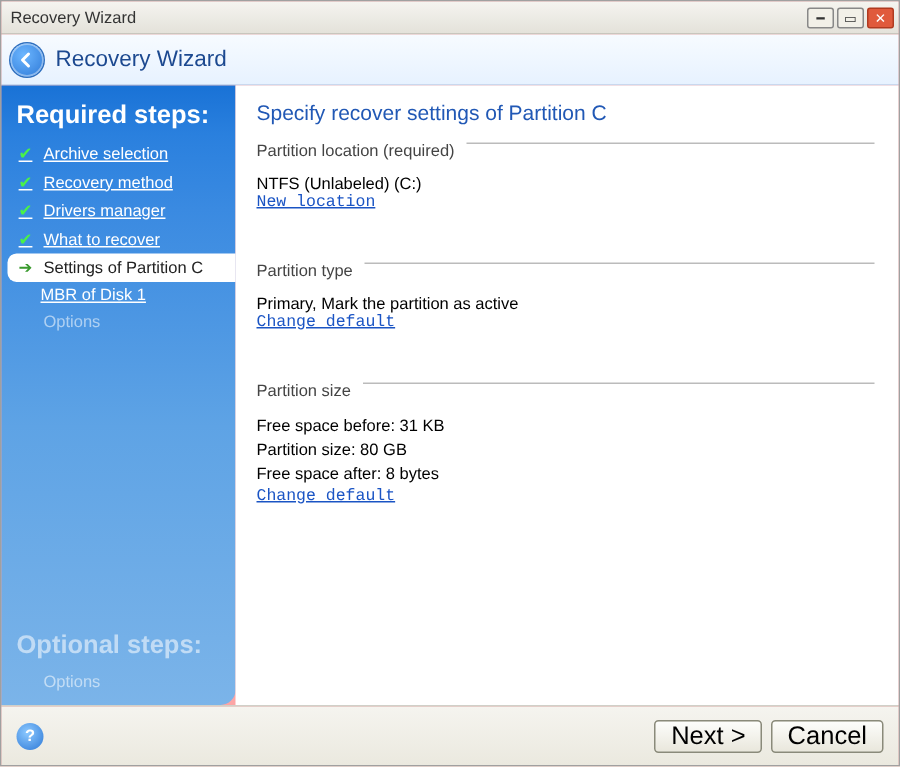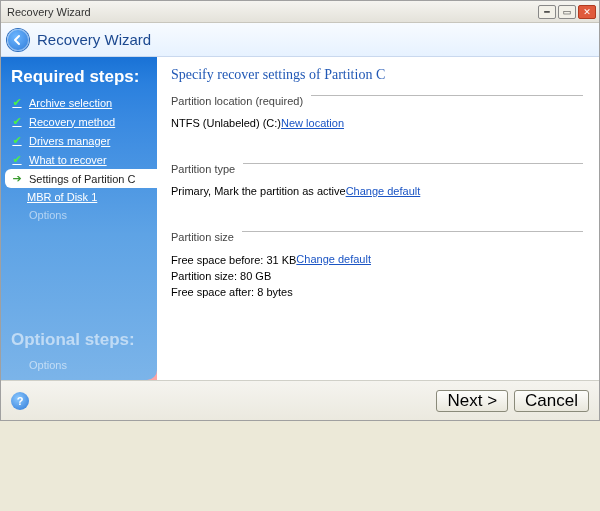--- a/index.html
+++ b/index.html
@@ -5,21 +5,21 @@
   * { box-sizing: border-box; }
   html, body { margin: 0; padding: 0; }
   body {
     width: 600px; height: 511px;
     font-family: Tahoma, "Segoe UI", sans-serif;
     font-size: 11px;
     background: #ece9d8;
     overflow: hidden;
   }
   .window {
-    width: 600px; height: 421px;
+    width: 600px; height: 511px;
     background: #fca5a5;
     border: 1px solid #a0a0a0;
     display: flex; flex-direction: column;
   }
   .titlebar {
     height: 22px;
     background: linear-gradient(#f5f4f0, #e4e2da);
     border-bottom: 1px solid #c8c6bd;
     display: flex; align-items: center;
     padding: 0 3px 0 6px;
@@ -76,28 +76,28 @@
   .step.current .arrow { color: #3a9a2e; }
   .step.pending { text-decoration: underline; color: #fff; }
   .step.pending .ic { visibility: hidden; }
   .step.sub { padding-left: 8px; }
   .step.disabled { color: rgba(255,255,255,0.55); text-decoration: none; cursor: default; }
   .sidebar-fill { flex: 1; }
   .main {
     flex: 1; background: #fff; padding: 10px 16px 6px 14px;
     display: flex; flex-direction: column;
   }
-  .main h2 { font-size: 14px; font-weight: normal; color: #2158b5; margin: 0 0 12px 0; font-family: Liberation Serif, serif; }
+  .main h2 { font-size: 14px; font-weight: normal; color: #2158b5; margin: 0 0 12px 0; }
   .grp { margin-bottom: 34px; }
   .grp-h {
     display: flex; align-items: flex-start; color: #444; margin-bottom: 10px;
   }
   .grp-h .line { flex: 1; height: 1px; background: #bbb; margin-left: 8px; }
-  .row2 { display: flex; justify-content: flex-start; align-items: flex-start; }
-  .link { color: #1a54c4; text-decoration: underline; cursor: pointer; white-space: nowrap; }
+  .row2 { display: flex; justify-content: flex-start; align-items: flex-start; flex-direction: column; }
+  .link { color: #1a54c4; text-decoration: underline; cursor: pointer; white-space: nowrap; font-family: Liberation Mono, monospace; }
   .size-lines div { line-height: 1.45; }
   .footer {
     height: 40px;
     border-top: 1px solid #d0d0c8;
     background: linear-gradient(#f5f4ef, #ebe9df);
     display: flex; align-items: center;
     padding: 0 10px;
   }
   .help {
     width: 18px; height: 18px; border-radius: 50%;

